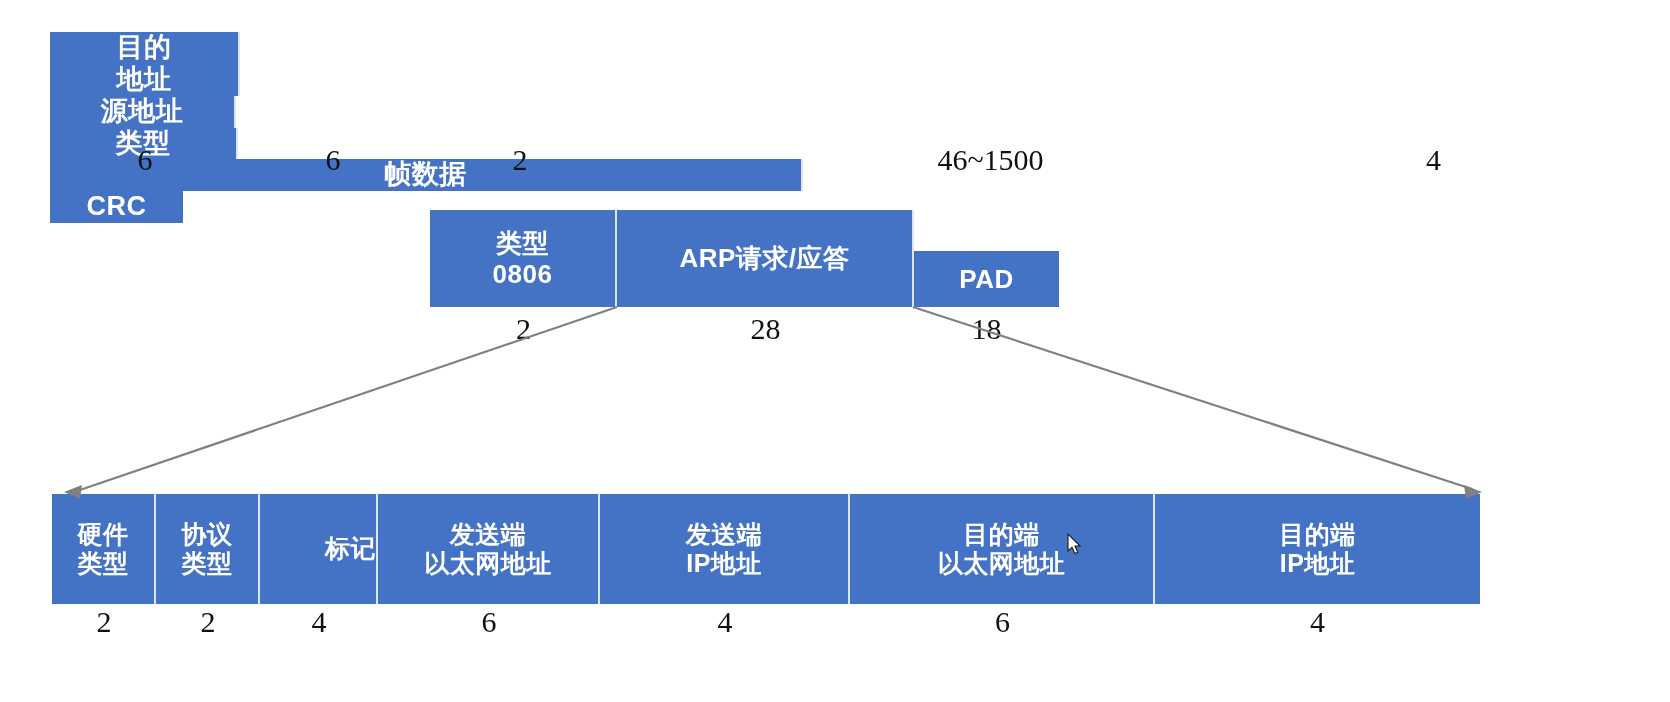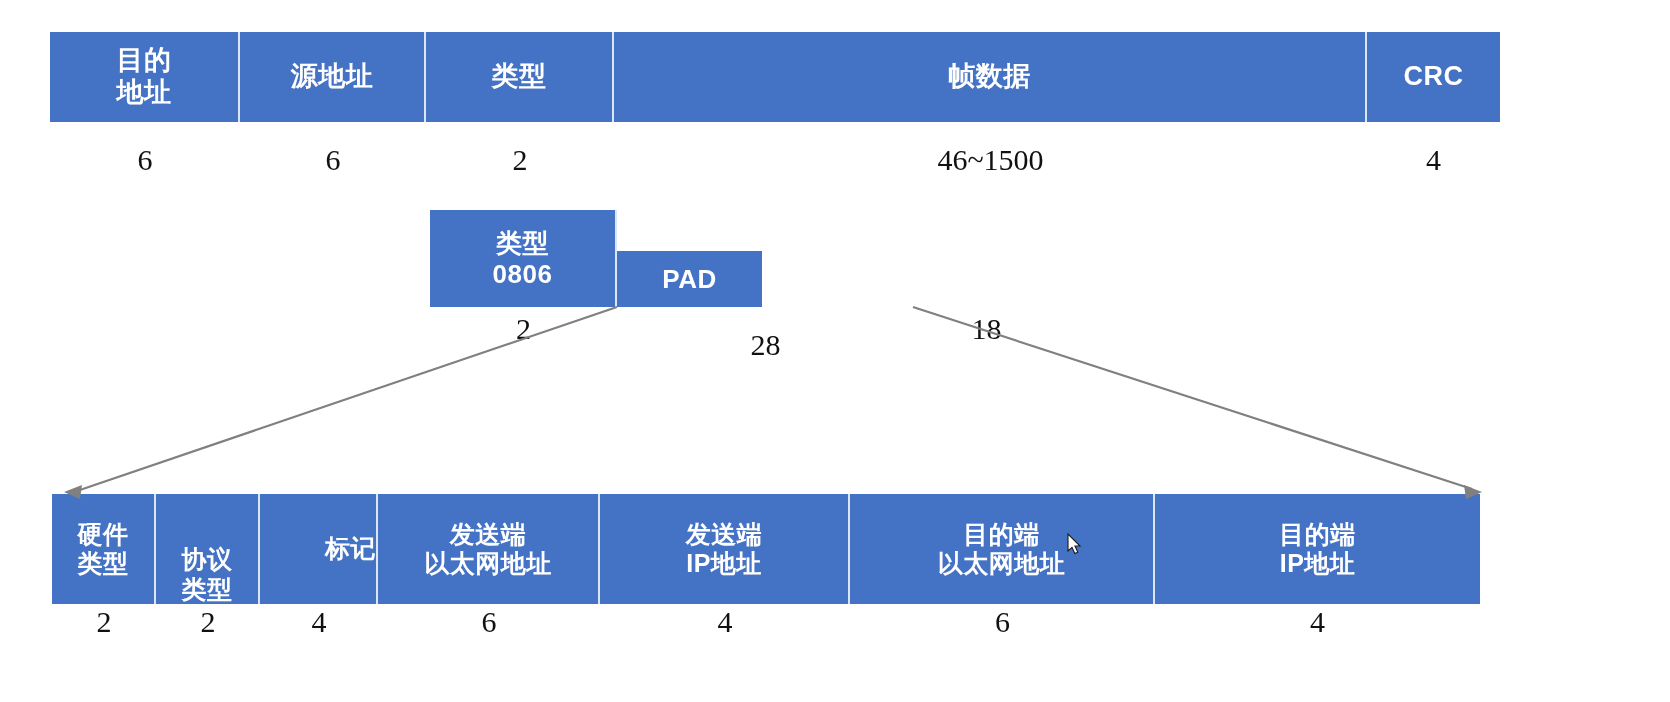--- a/index.html
+++ b/index.html
@@ -38,21 +38,22 @@
     border-right: 2px solid #dbe6f5;
     letter-spacing: 0.5px;
   }
   .cell:last-child { border-right: none; justify-content: center; }
   .cell .txt { display: block; }
 
   
   #row-ethernet {
     left: 50px;
     top: 32px;
-    height: 90px;
+    height: 72px;
+    flex-direction: column;
   }
   #row-ethernet .cell { font-size: 27px; }
 
   
   #row-arp {
     left: 430px;
     top: 210px;
     height: 97px;
   }
   #row-arp .cell { font-size: 26px; }
@@ -138,41 +139,46 @@
     <div class="size-label" style="width:133px;">4</div>
   </div>
 
   <div class="row" id="row-arp">
     <div class="cell" style="width:187px;">
       <div>
         <span class="txt">类型</span>
         <span class="txt">0806</span>
       </div>
     </div>
+    <div class="cell" style="width:297px;">
+      <div>
+        <span class="txt">ARP请求/应答</span>
+      </div>
+    </div>
     <div class="cell" style="width:145px;margin-top:41px;">
       <div>
         <span class="txt">PAD</span>
       </div>
     </div>
   </div>
 
   <div class="sizes" id="sizes-arp">
     <div class="size-label" style="width:187px;">2</div>
-    <div class="size-label" style="width:297px;margin-top:16px;">28</div>
+    <div class="size-label" style="width:297px;">28</div>
     <div class="size-label" style="width:145px;">18</div>
   </div>
 
   <div class="row" id="row-arpdetail">
     <div class="cell" style="width:104px;">
       <div>
         <span class="txt">硬件</span>
         <span class="txt">类型</span>
       </div>
     </div>
-    <div class="cell" style="width:104px;align-items:flex-end;">
+    <div class="cell" style="width:104px;">
       <div>
         <span class="txt">协议</span>
         <span class="txt">类型</span>
       </div>
     </div>
     <div class="cell" style="width:118px;justify-content:flex-end;">
       <div>
         <span class="txt">标记</span>
       </div>
     </div>

